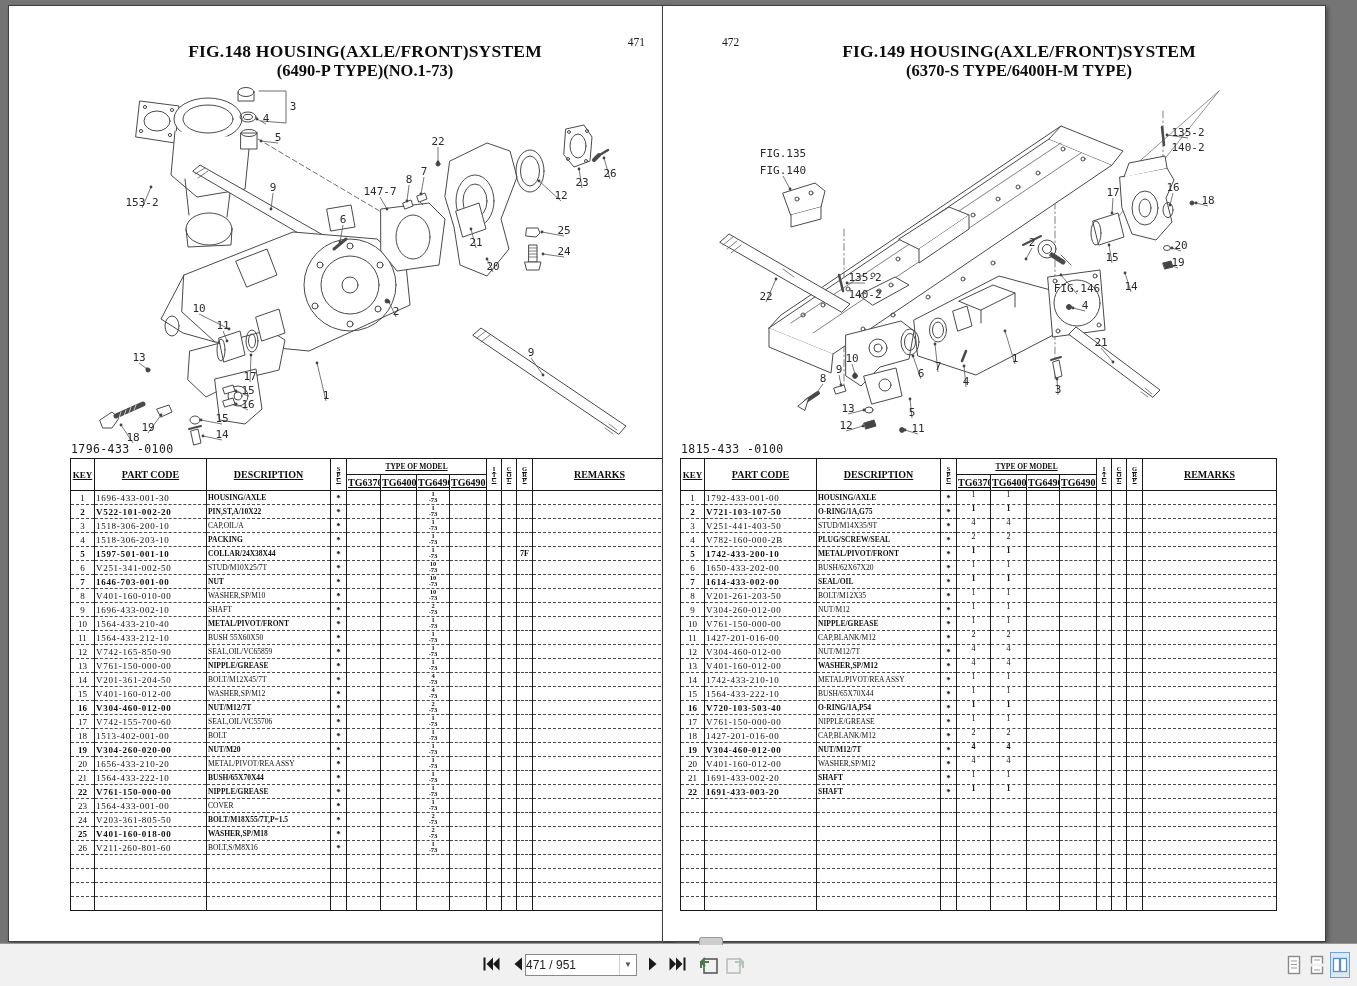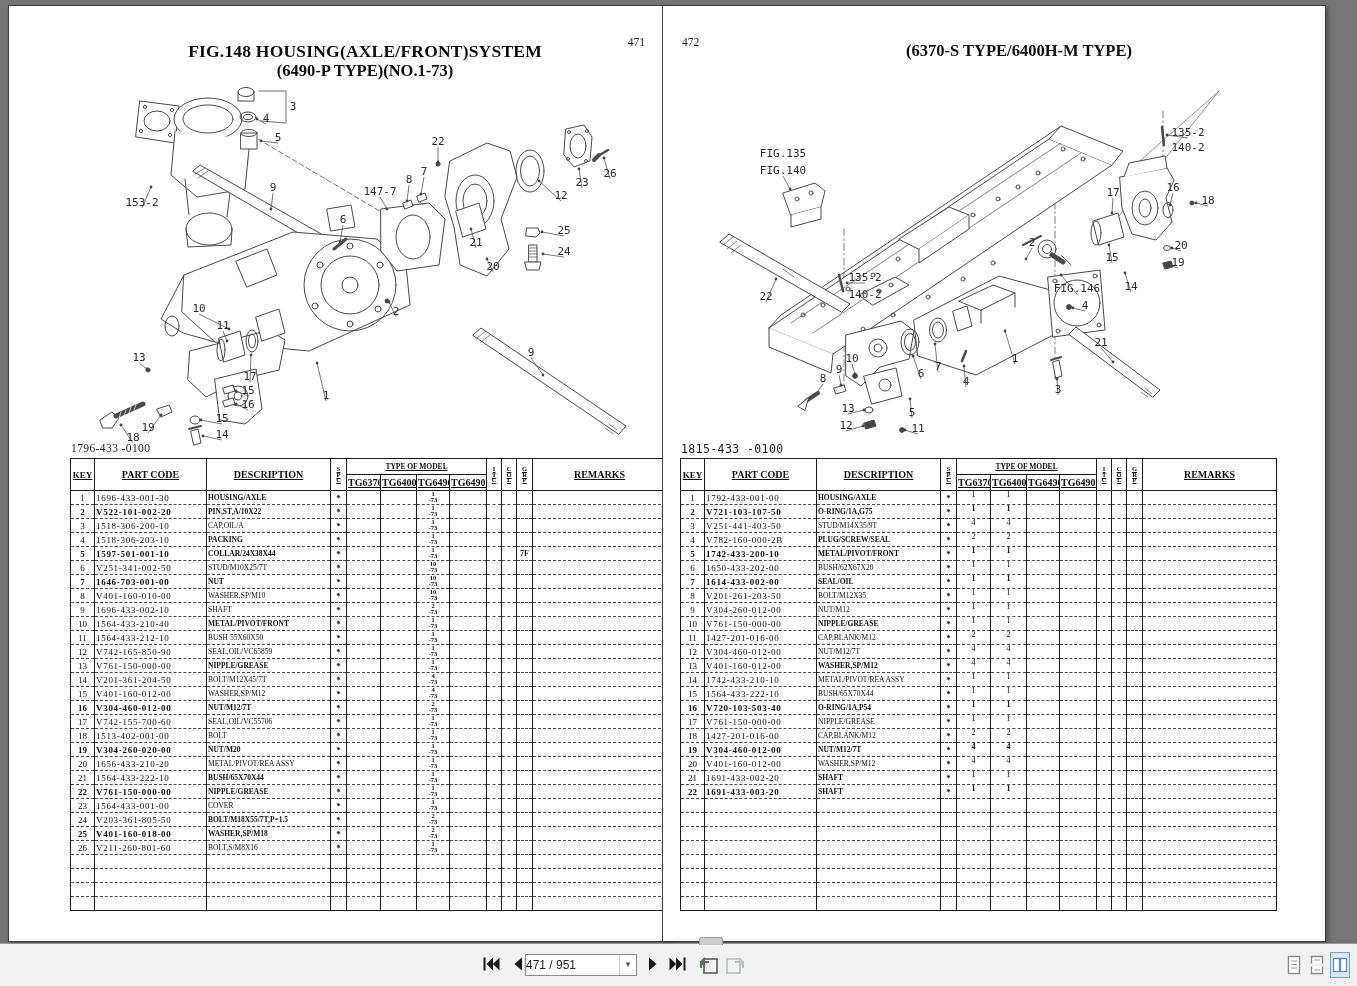--- a/index.html
+++ b/index.html
@@ -2,30 +2,30 @@
 <html><head>
 <meta charset="utf-8">
 <style>
   html,body{margin:0;padding:0;background:#757575;}
   body{width:1357px;height:986px;position:relative;overflow:hidden;
        font-family:"Liberation Sans",sans-serif;}
   .canvas{position:absolute;top:0;left:0;width:1357px;height:943px;background:#757575;}
   .page{position:absolute;top:5px;width:664px;height:937px;background:#fff;
         border:1px solid #3f3f3f;box-sizing:border-box;box-shadow:2px 2px 4px rgba(0,0,0,.35);}
   #pageL{left:8px;} #pageR{left:662px;}
-  .pagenum{position:absolute;top:30px;font:11.5px "Liberation Serif",serif;color:#1a1a1a;}
+  .pagenum{position:absolute;top:30px;font:11.5px "Liberation Serif",serif;color:#1a1a1a;margin-left:40px;}
   #pageL .pagenum{right:26px;} #pageR .pagenum{left:19px;}
   .ptitle{position:absolute;top:35px;left:0;width:100%;text-align:center;
           font-family:"Liberation Serif",serif;font-weight:bold;color:#0d0d0d;line-height:1.17;margin-left:25px;}
   .ptitle .t1{font-size:17.5px;letter-spacing:.2px;}
   .ptitle .t2{font-size:16.5px;}
   svg.diagram{position:absolute;top:73px;left:0;}
   .figcode{position:absolute;top:436px;font:11.5px "DejaVu Sans Mono",monospace;
            letter-spacing:.4px;color:#1a1a1a;}
-  #pageL .figcode{left:62px;font-family:Liberation Serif, serif;} #pageR .figcode{left:18px;}
+  #pageL .figcode{left:62px;} #pageR .figcode{left:18px;}
 
   table.parts{position:absolute;top:452px;width:597px;border-collapse:collapse;
               table-layout:fixed;color:#0d0d0d;border:1.5px solid #1a1a1a;
               font-family:"Liberation Serif",serif;}
   #pageL table.parts{left:61px;} #pageR table.parts{left:17px;}
   table.parts th,table.parts td{border-left:1px solid #1a1a1a;border-right:1px solid #1a1a1a;
               padding:0 1px;overflow:hidden;white-space:nowrap;}
   table.parts thead th{border-bottom:1px solid #1a1a1a;border-top:1px solid #1a1a1a;
               font-weight:bold;text-align:center;text-decoration:underline;}
   table.parts tbody td{border-bottom:1px dashed #4a4a4a;height:13px;}
@@ -878,20 +878,21 @@
             <td class="c-qty"></td>
             <td class="c-qty"></td>
           </tr>
         </tbody>
       </table>
   </div>
 
   <div class="page" id="pageR">
     <div class="pagenum">472</div>
     <div class="ptitle">
+      <div class="t1">FIG.149  HOUSING(AXLE/FRONT)SYSTEM</div>
       <div class="t2">(6370-S TYPE/6400H-M TYPE)</div>
     </div>
 
     <svg class="diagram" id="diagR" width="664" height="368" viewBox="0 0 664 368">
       <g stroke="#4a4a4a" stroke-width="1" fill="none" stroke-linejoin="round" stroke-linecap="round">
 
         <path d="M556,12 L436,162" stroke-width="0.6"></path>
         <path d="M470,88 L556,12" stroke-width="0.6"></path>
         <path d="M181,150 L181,306" stroke-dasharray="7,3,1.5,3" stroke-width="0.7"></path>
         <path d="M392,94 L392,300" stroke-dasharray="7,3,1.5,3" stroke-width="0.7"></path>

